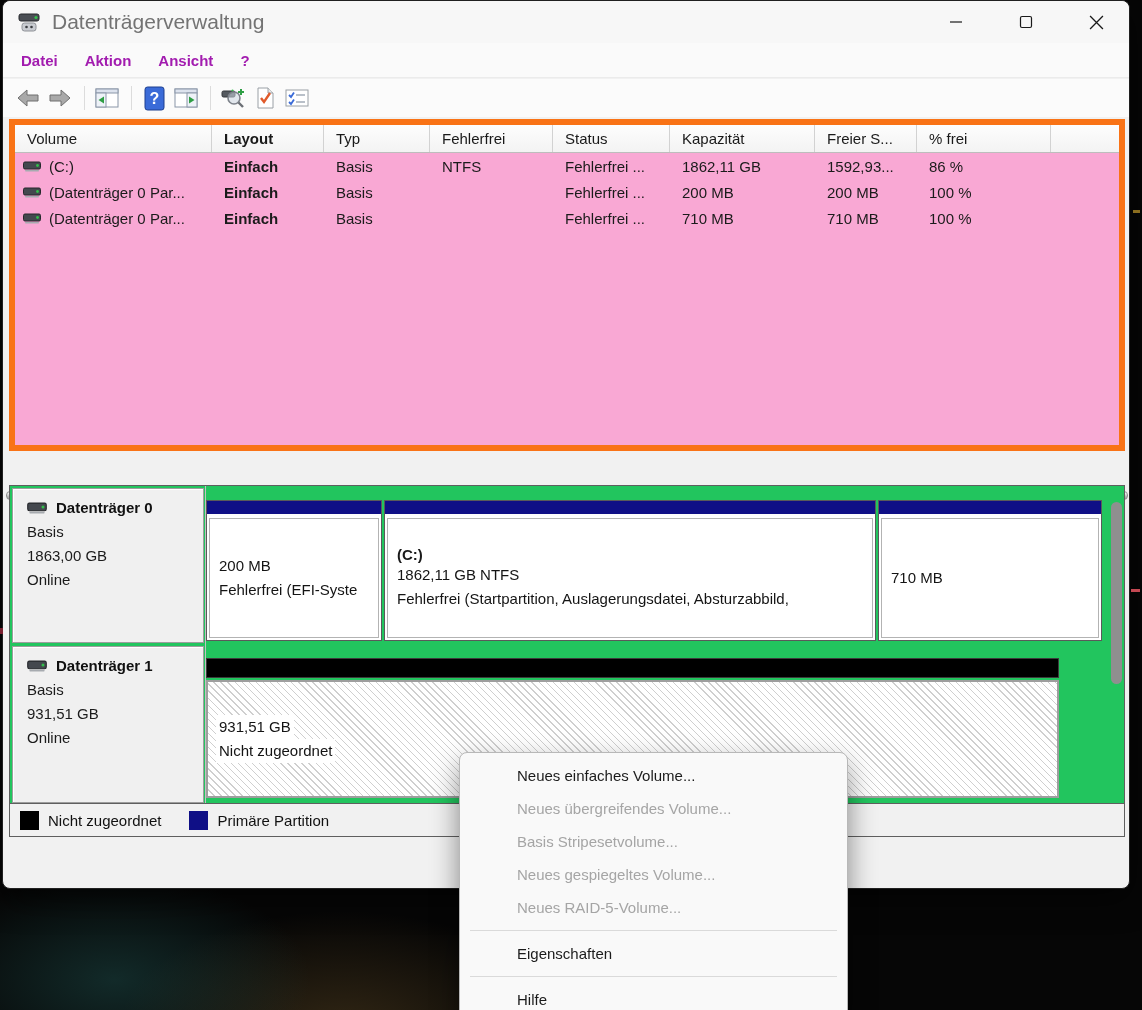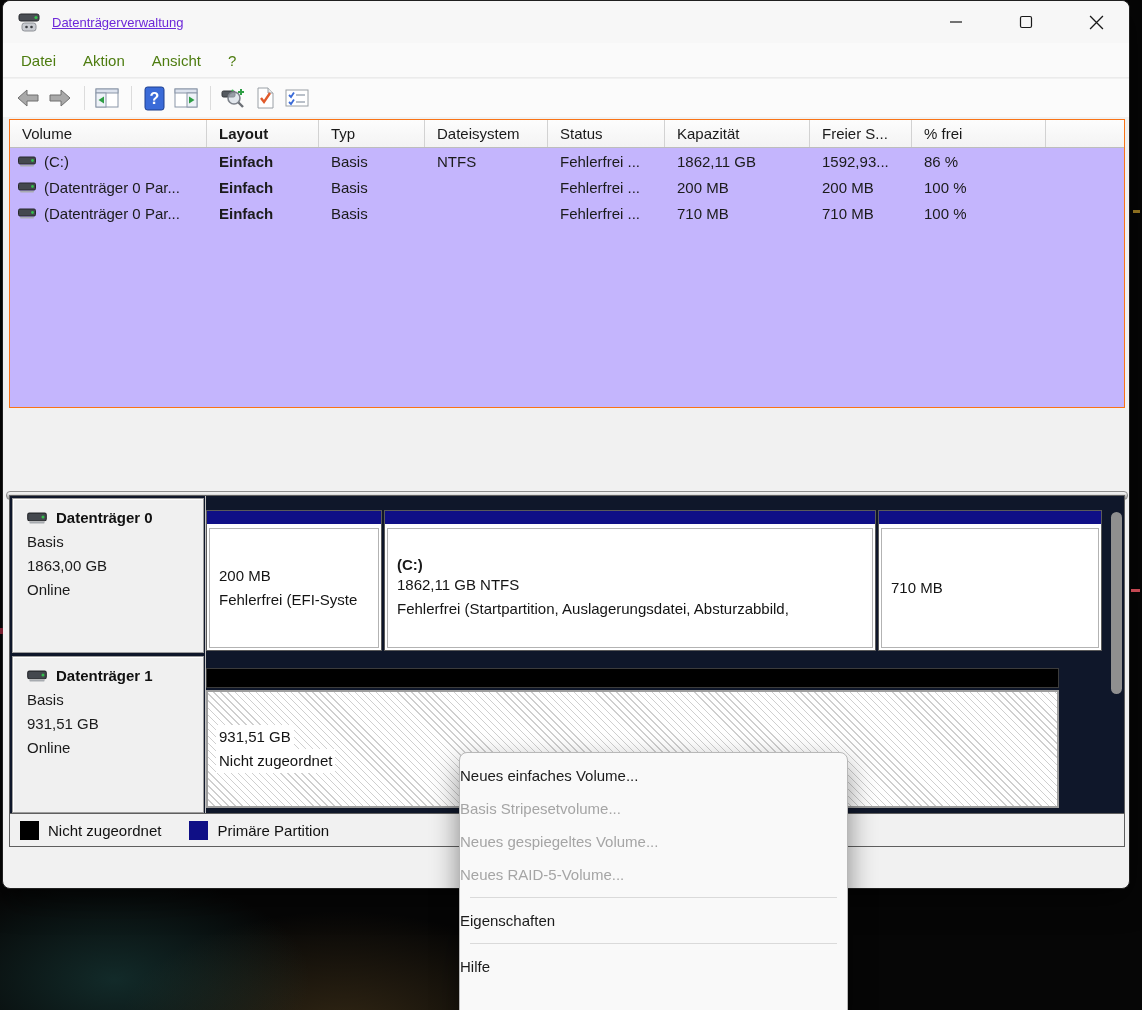--- a/index.html
+++ b/index.html
@@ -19,57 +19,57 @@
   .window {
     position:absolute; left:2px; top:0; width:1128px; height:889px;
     background:#f1f1f1; border:1px solid #202020; border-radius:8px;
     box-shadow:0 10px 30px rgba(0,0,0,.55);
   }
 
   
   .titlebar { position:absolute; left:0; top:0; right:0; height:42px;
     background:#f7f7f7; border-radius:8px 8px 0 0; display:flex; align-items:center; padding-left:14px; }
   .app-icon { width:24px; height:24px; margin-right:11px; flex:0 0 auto; }
-  .title-text { font-size:13px; color:#6d28d9;text-decoration:underline; }
+  .title-text { font-size:21px; color:#737373; }
   .win-btn { position:absolute; top:0; width:46px; height:42px; display:flex; align-items:center; justify-content:center; }
   .btn-min { left:930px; } .btn-max { left:1000px; } .btn-close { left:1070px; }
 
   
   .menubar { position:absolute; left:0; top:42px; right:0; height:35px;
     background:#fafafa; display:flex; align-items:center; padding-left:16px; border-bottom:1px solid #ebebeb; }
-  .menu-item { font-size:15px; margin-right:23px; color:#4d7c0f; padding:4px 2px; }
+  .menu-item { font-size:15px; margin-right:23px; color:#a21caf; padding:4px 2px;font-weight:bold; }
 
   
   .toolbar { position:absolute; left:0; top:78px; right:0; height:38px;
     background:#fbfbfb; display:flex; align-items:center; padding-left:10px; }
   .tb-btn { width:30px; height:28px; display:flex; align-items:center; justify-content:center; margin-right:2px; }
   .tb-sep { width:1px; height:24px; background:#dcdcdc; margin:0 7px; }
 
   
-  .listview { position:absolute; left:6px; top:118px; width:1116px; height:289px;
-    background:#c4b5fd; border:1px solid #f97316; }
+  .listview { position:absolute; left:6px; top:118px; width:1116px; height:332px;
+    background:#f9a8d4; border:6px solid #f97316; }
   .lv-header { display:flex; height:28px; background:linear-gradient(#fdfdfd,#f3f3f3);
     border-bottom:1px solid #bdbdbd; }
   .hcell { font-size:15px; color:#1a1a1a; padding-left:12px; display:flex; align-items:center;
     border-right:1px solid #d2d2d2; overflow:hidden; white-space:nowrap; }
   .c0{width:197px;} .c1{width:112px;font-weight:bold;} .c2{width:106px;} .c3{width:123px;}
   .c4{width:117px;} .c5{width:145px;} .c6{width:102px;} .c7{width:134px;} .c8{flex:1; border-right:none;}
   .lv-row { display:flex; height:26px; }
   .cell { font-size:15px; color:#1b1b1b; padding-left:12px; display:flex; align-items:center;
     overflow:hidden; white-space:nowrap; }
   .volcell { padding-left:8px; gap:8px; }
   .drive-ico { flex:0 0 auto; display:flex; }
 
   
   .splitter { position:absolute; left:3px; top:490px; width:1122px; height:9px;
     background:linear-gradient(#efefef 20%, #b9b9b9 60%, #9d9d9d); border:1px solid #8d8d8d; border-radius:4px; }
 
   
-  .bottompanel { position:absolute; left:6px; top:494px; width:1116px; height:352px;
-    background:#0f172a; border:1px solid #5f5f5f; }
+  .bottompanel { position:absolute; left:6px; top:484px; width:1116px; height:352px;
+    background:#22c55e; border:1px solid #5f5f5f; }
   .graph { position:absolute; left:0; top:0; right:0; height:318px; }
   .col-divider { position:absolute; left:195px; top:0; bottom:0; width:1px; background:#c2c2c2; }
 
   .disk-row { position:absolute; left:2px; right:2px; }
   .row-d0 { top:2px; height:155px; }
   .row-d1 { top:160px; height:157px;text-decoration:underline; }
 
   .disk-info { position:absolute; left:0; top:0; width:192px; height:100%;
     background:#f0f0f0; border:1px solid #9d9d9d; box-shadow:inset 1px 1px 0 #fff; padding:10px 0 0 14px; }
   .disk-title { display:flex; align-items:center; gap:9px; margin-bottom:4px; }
@@ -99,21 +99,21 @@
 
   .legendbar { position:absolute; left:0; right:0; bottom:0; height:33px; border-top:1px solid #5f5f5f;
     display:flex; align-items:center; padding-left:10px; background:#f1f1f1; }
   .swatch { width:19px; height:19px; margin-right:9px; flex:0 0 auto; }
   .legend-label { font-size:15px; color:#111; margin-right:28px; }
 
   
   .ctxmenu { position:absolute; left:459px; top:752px; width:389px; height:272px;
     background:#f9f9f9; border:1px solid #b8b8b8; border-radius:8px 8px 0 0;
     box-shadow:0 12px 28px rgba(0,0,0,.45); padding-top:6px; z-index:50; }
-  .ctx-item { height:33px; line-height:33px; font-size:15px; color:#1b1b1b; white-space:nowrap; }
+  .ctx-item { height:33px; line-height:33px; padding-left:57px; font-size:15px; color:#1b1b1b; white-space:nowrap; }
   .ctx-item.disabled { color:#a5a5a5; }
   .ctx-sep { height:1px; background:#dadada; margin:6px 10px; }
 
   
   .artifact { position:absolute; }
 </style>
 </head>
 <body>
 
 <div class="window">
@@ -215,21 +215,21 @@
         <line x1="12" y1="15" x2="21" y2="15" stroke="#b9c0c9" stroke-width="2"></line>
       </svg>
     </div>
   </div>
 
   <div class="listview">
     <div class="lv-header">
       <div class="hcell c0">Volume</div>
       <div class="hcell c1">Layout</div>
       <div class="hcell c2">Typ</div>
-      <div class="hcell c3">Dateisystem</div>
+      <div class="hcell c3">Fehlerfrei</div>
       <div class="hcell c4">Status</div>
       <div class="hcell c5">Kapazität</div>
       <div class="hcell c6">Freier S...</div>
       <div class="hcell c7">% frei</div>
       <div class="hcell c8"></div>
     </div>
 
     <div class="lv-row">
       <div class="cell c0 volcell">
         <span class="drive-ico">
@@ -378,20 +378,21 @@
       <span class="legend-label">Nicht zugeordnet</span>
       <span class="swatch" style="background-color: rgb(15, 15, 134);"></span>
       <span class="legend-label">Primäre Partition</span>
     </div>
   </div>
 
 </div>
 
 <div class="ctxmenu">
   <div class="ctx-item">Neues einfaches Volume...</div>
+  <div class="ctx-item disabled">Neues übergreifendes Volume...</div>
   <div class="ctx-item disabled">Basis Stripesetvolume...</div>
   <div class="ctx-item disabled">Neues gespiegeltes Volume...</div>
   <div class="ctx-item disabled">Neues RAID-5-Volume...</div>
   <div class="ctx-sep"></div>
   <div class="ctx-item">Eigenschaften</div>
   <div class="ctx-sep"></div>
   <div class="ctx-item">Hilfe</div>
 </div>
 
 <div class="artifact" style="left:1133px; top:210px; width:7px; height:3px; background:#8a6d1f;"></div>

